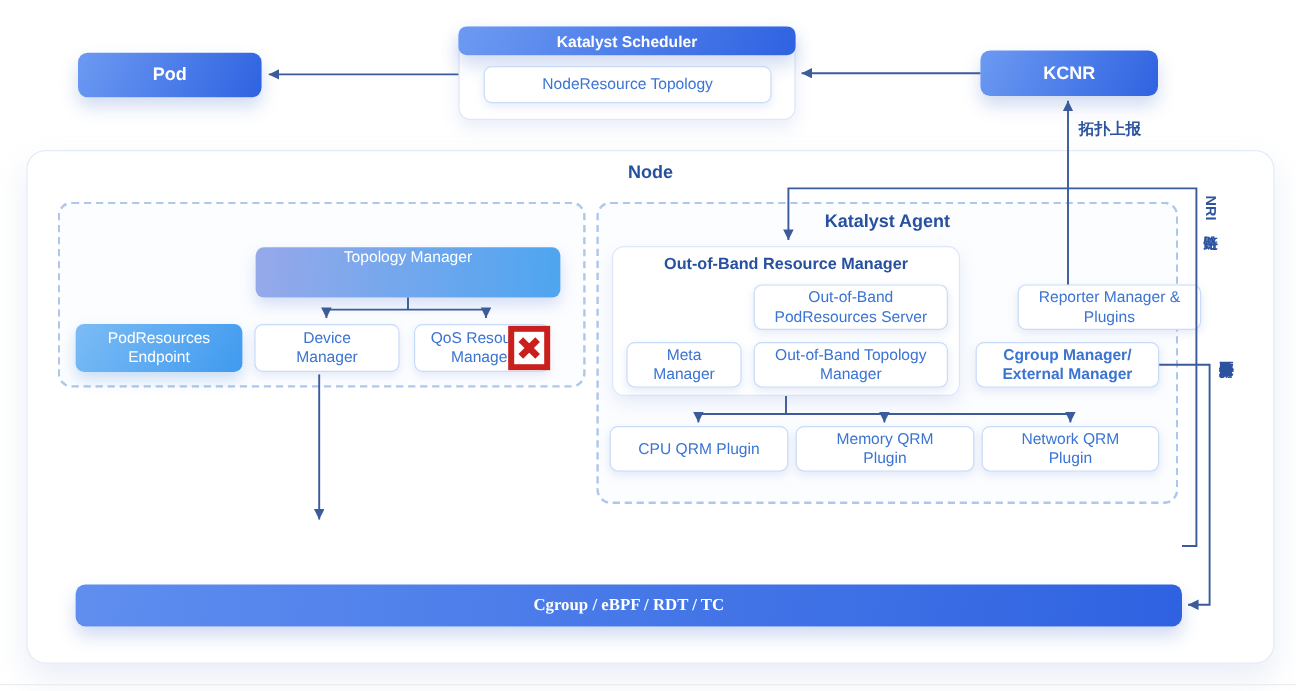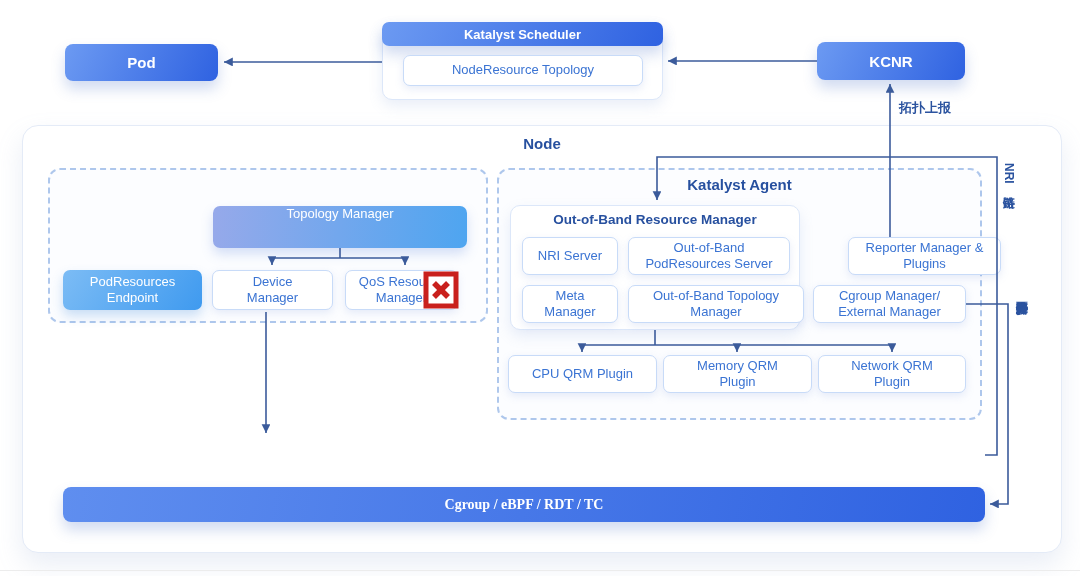--- a/index.html
+++ b/index.html
@@ -101,37 +101,34 @@
     <rect x="3" y="3" width="30" height="32" fill="#ffffff" stroke="#c9201d" stroke-width="5"></rect>
     <line x1="11" y1="12" x2="25" y2="26" stroke="#c9201d" stroke-width="5.5"></line>
     <line x1="25" y1="12" x2="11" y2="26" stroke="#c9201d" stroke-width="5.5"></line>
   </svg>
 
   <div class="abs dashed" style="left:497px; top:168px; width:485px; height:252px;"></div>
   <div class="abs title" style="left:497px; top:176px; width:485px; font-size:15px;">Katalyst Agent</div>
 
   <div class="abs panel" style="left:510px; top:205px; width:290px; height:125px;"></div>
   <div class="abs title" style="left:510px; top:212px; width:290px; font-size:13.5px;">Out-of-Band Resource Manager</div>
-  <div class="abs wbox" style="left:522px; top:237px; width:96px; height:38px;">
-    <span>NRI Server</span>
-  </div>
   <div class="abs wbox" style="left:628px; top:237px; width:162px; height:38px;">
     <span class="lbl w140">Out-of-Band PodResources Server</span>
   </div>
   <div class="abs wbox" style="left:522px; top:285px; width:96px; height:38px;">
     <span class="lbl w70">Meta Manager</span>
   </div>
-  <div class="abs wbox" style="left:628px; top:285px; width:176px; height:38px;">
+  <div class="abs wbox" style="left:628px; top:285px; width:162px; height:38px;">
     <span class="lbl w140">Out-of-Band Topology Manager</span>
   </div>
 
   <div class="abs wbox" style="left:848px; top:237px; width:153px; height:38px;">
     <span class="lbl w130">Reporter Manager &amp; Plugins</span>
   </div>
-  <div class="abs wbox" style="left:813px; top:285px; width:153px; height:38px;">
+  <div class="abs wbox" style="left:813px; top:285px; width:153px; height:38px;font-weight:bold;">
     <span class="lbl w130">Cgroup Manager/ External Manager</span>
   </div>
 
   <div class="abs wbox" style="left:508px; top:355px; width:149px; height:38px;">
     <span>CPU QRM Plugin</span>
   </div>
   <div class="abs wbox" style="left:663px; top:355px; width:149px; height:38px;">
     <span class="lbl w115">Memory QRM Plugin</span>
   </div>
   <div class="abs wbox" style="left:818px; top:355px; width:148px; height:38px;">

